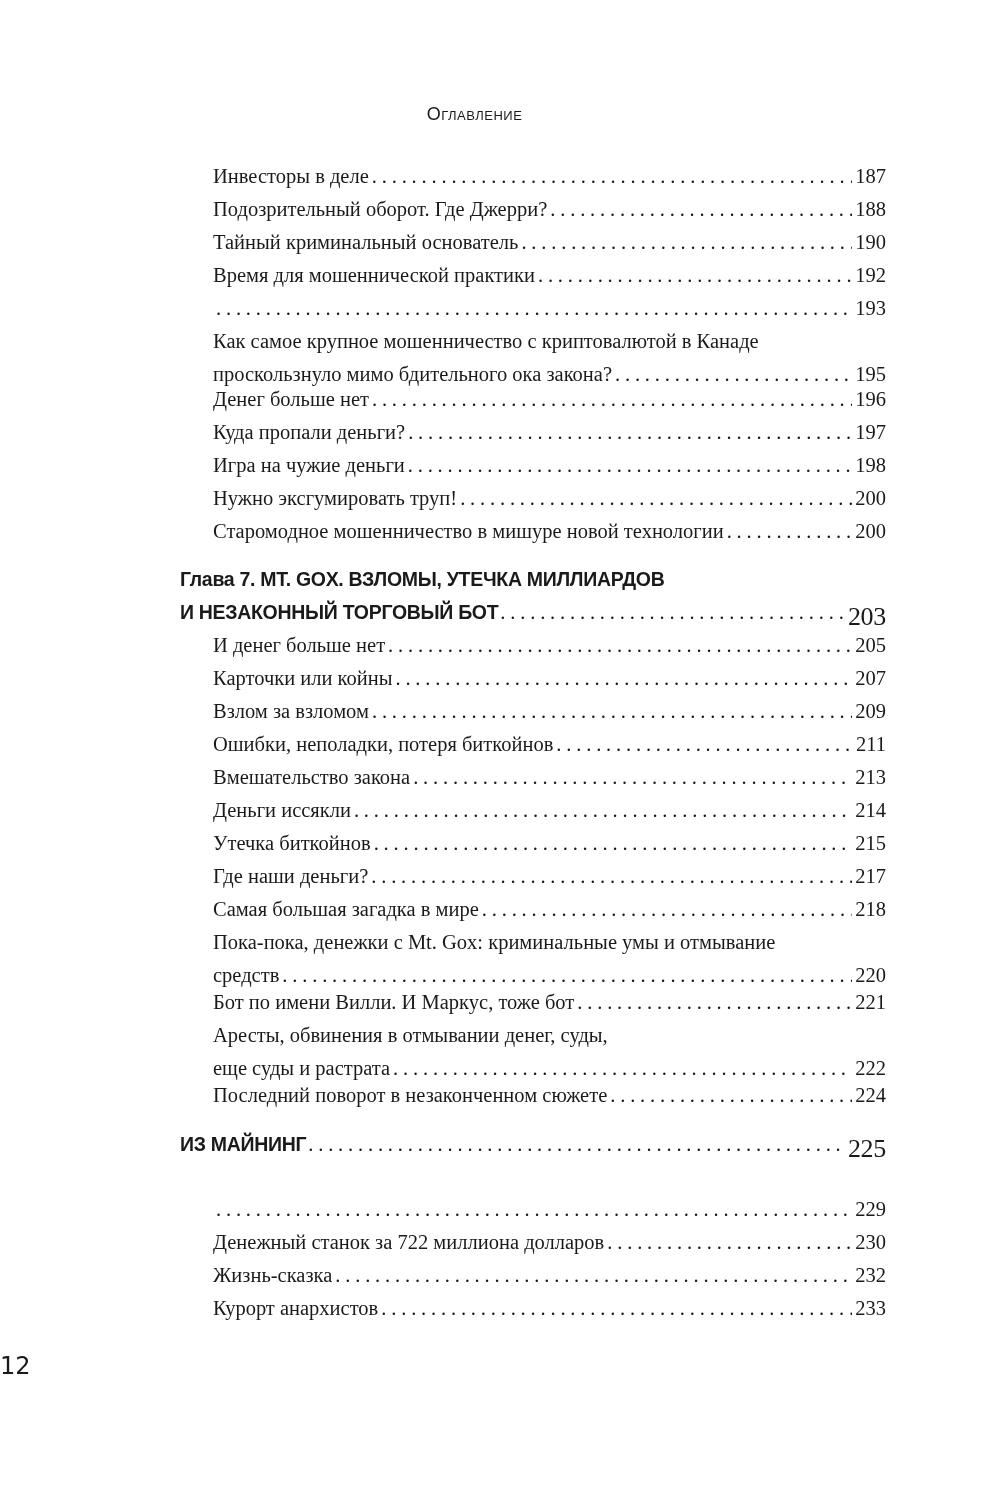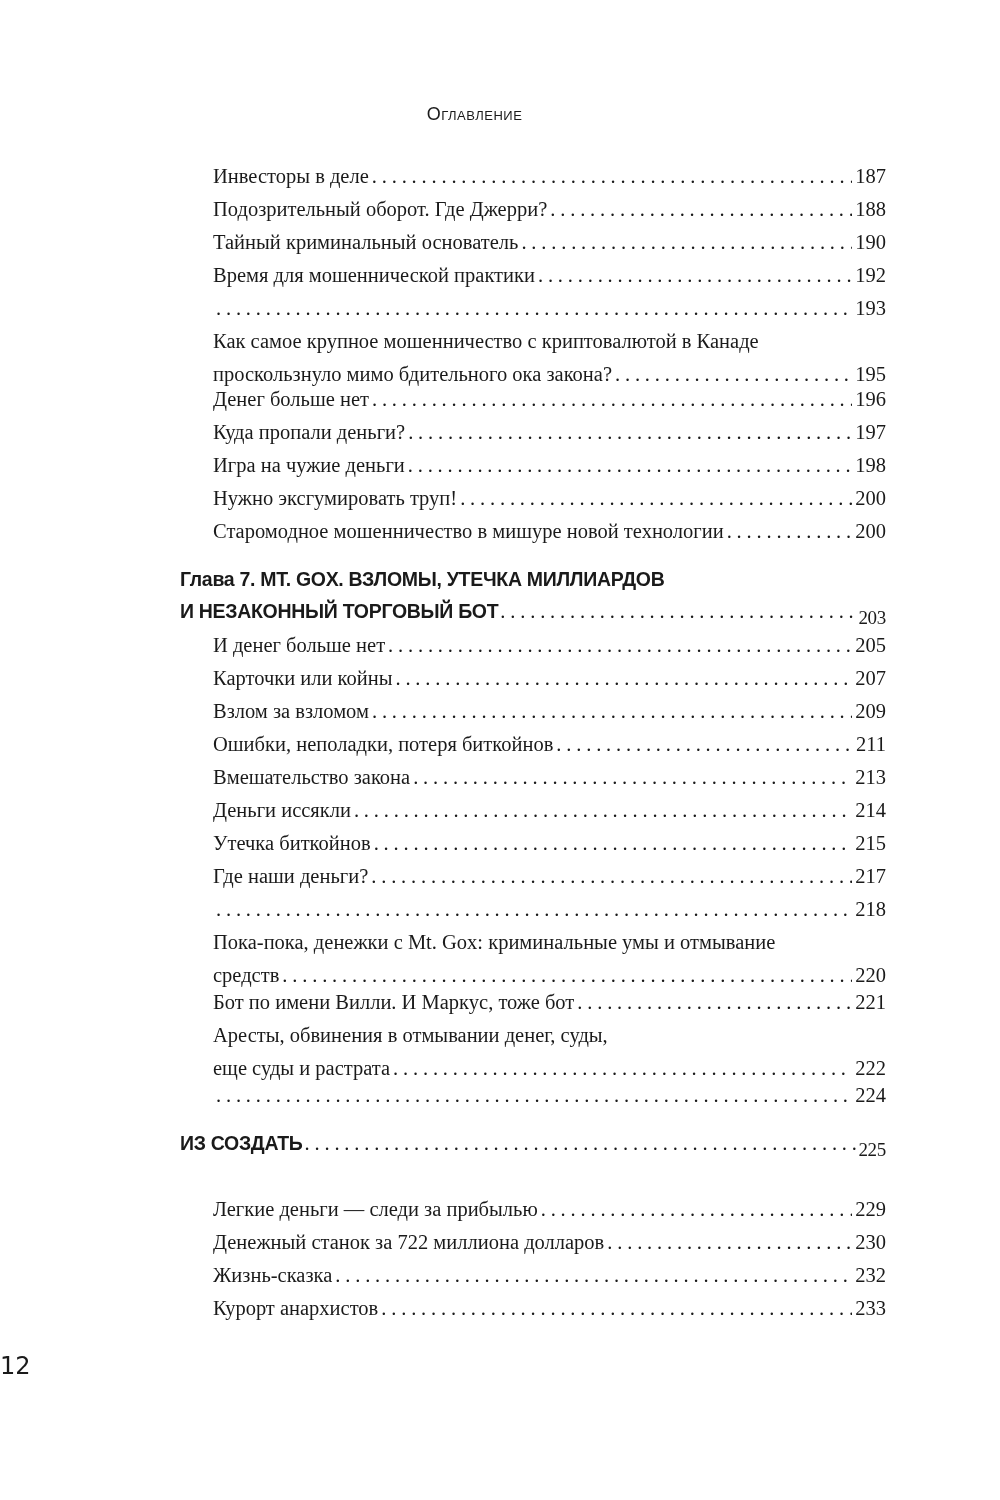--- a/index.html
+++ b/index.html
@@ -97,21 +97,21 @@
       font-size: 20.5px;
     }
     .chapter .leader::after {
       content: ". . . . . . . . . . . . . . . . . . . . . . . . . . . . . . . . . . . . . . . . . . . . . . . . . . . . . . . . . . . . . . . . . . . . . . . . . . . . . . . . . . . . . . . . . . . . . . . . . . . . . . . . . . .";
       letter-spacing: -0.6px;
       word-spacing: 0.9px;
     }
     .chapter .page {
       font-family: "Liberation Serif", serif;
       font-weight: normal;
-      font-size: 19px;
+      font-size: 26px;
       position: relative;
       top: 6px;
     }
     .folio {
       position: absolute;
       top: 1352px;
       left: 0;
       width: 1000px;
       text-align: left;
       font-family: "DejaVu Sans", sans-serif;
@@ -263,20 +263,21 @@
   </div>
   <div class="entry" style="top:860px">
     <div class="line">
         <span class="title">Где наши деньги?</span>
         <span class="leader"></span>
         <span class="page">217</span>
       </div>
   </div>
   <div class="entry" style="top:893px">
     <div class="line">
+        <span class="title">Самая большая загадка в мире</span>
         <span class="leader"></span>
         <span class="page">218</span>
       </div>
   </div>
   <div class="entry" style="top:926px">
     <span class="pretext">Пока-пока, денежки с Mt. Gox: криминальные умы и отмывание</span>
     <div class="line">
         <span class="title">средств</span>
         <span class="leader"></span>
         <span class="page">220</span>
@@ -292,36 +293,36 @@
   <div class="entry" style="top:1019px">
     <span class="pretext">Аресты, обвинения в отмывании денег, суды,</span>
     <div class="line">
         <span class="title">еще суды и растрата</span>
         <span class="leader"></span>
         <span class="page">222</span>
       </div>
   </div>
   <div class="entry" style="top:1079px">
     <div class="line">
+        <span class="title">Последний поворот в незаконченном сюжете</span>
         <span class="leader"></span>
         <span class="page">224</span>
       </div>
   </div>
 
   <div class="chapter" style="top:1127px">
     <div class="line">
-        <span class="title">ИЗ СОЗДАТЬ</span>
+        <span class="title">ИЗ МАЙНИНГ</span>
         <span class="leader"></span>
         <span class="page">225</span>
       </div>
   </div>
 
   <div class="entry" style="top:1193px">
     <div class="line">
-        <span class="title">Легкие деньги — следи за прибылью</span>
         <span class="leader"></span>
         <span class="page">229</span>
       </div>
   </div>
   <div class="entry" style="top:1226px">
     <div class="line">
         <span class="title">Денежный станок за 722 миллиона долларов</span>
         <span class="leader"></span>
         <span class="page">230</span>
       </div>

